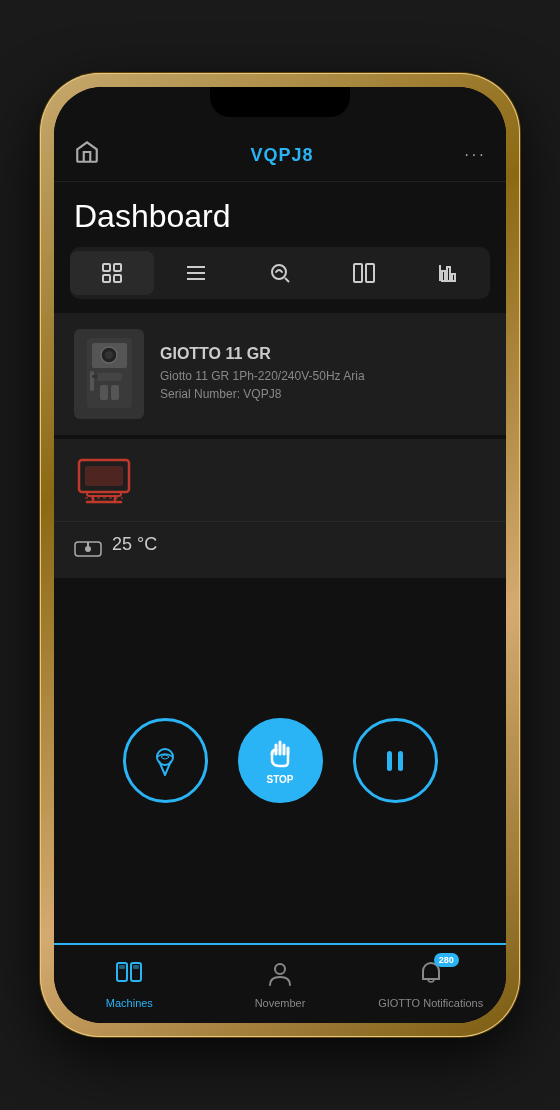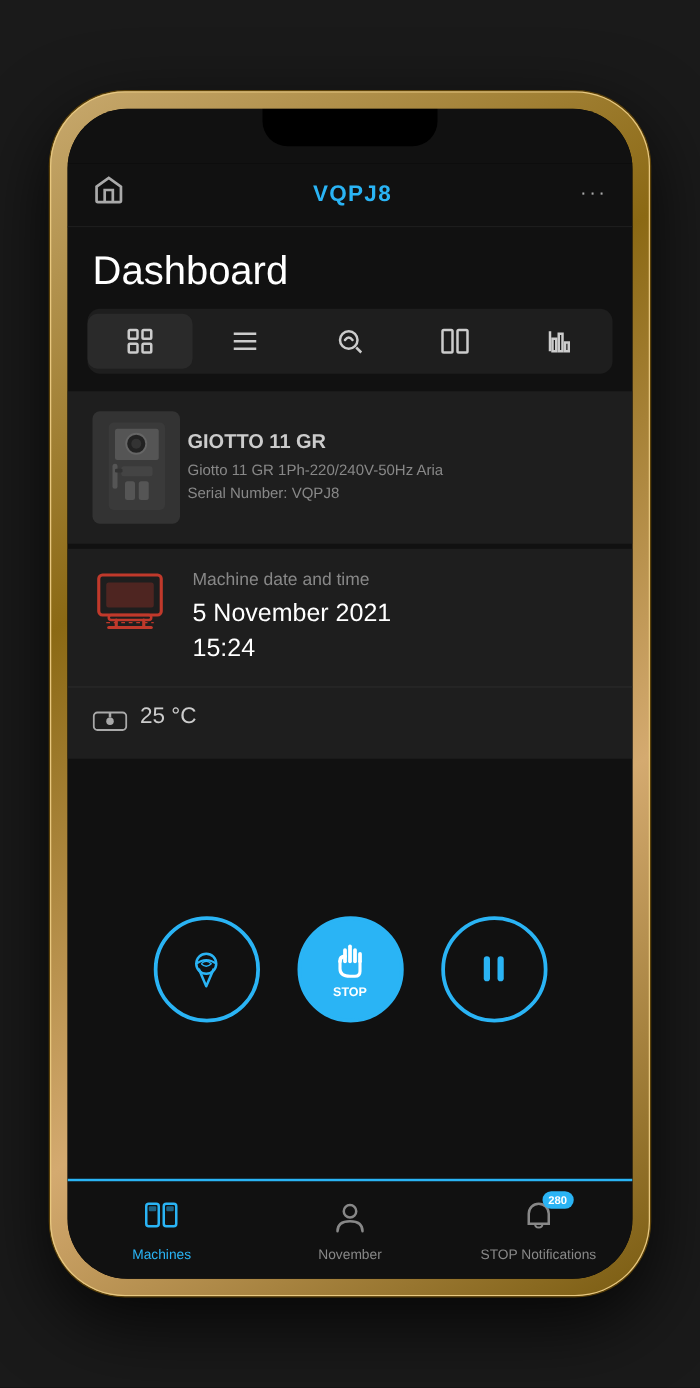--- a/index.html
+++ b/index.html
@@ -146,21 +146,21 @@
       stroke-width: 2;
     }
 
     
     .machine-card {
       background: #1e1e1e;
       margin: 0 0 2px;
       padding: 16px 20px;
       display: flex;
       align-items: center;
-      gap: 6px;
+      gap: 16px;
     }
 
     .machine-image {
       width: 70px;
       height: 90px;
       background: #333;
       border-radius: 6px;
       flex-shrink: 0;
       display: flex;
       align-items: center;
@@ -454,27 +454,20 @@
               <rect x="10" y="10" width="38" height="20" rx="2" fill="#c0392b" opacity="0.3"></rect>
 
               <rect x="12" y="36" width="34" height="4" rx="2" stroke="#c0392b" stroke-width="2" fill="none"></rect>
               <line x1="18" y1="40" x2="18" y2="46" stroke="#c0392b" stroke-width="2.5" stroke-linecap="round"></line>
               <line x1="40" y1="40" x2="40" y2="46" stroke="#c0392b" stroke-width="2.5" stroke-linecap="round"></line>
               <line x1="12" y1="46" x2="46" y2="46" stroke="#c0392b" stroke-width="2.5" stroke-linecap="round"></line>
 
               <line x1="10" y1="42" x2="48" y2="42" stroke="#c0392b" stroke-width="1" stroke-dasharray="3 3"></line>
             </svg>
           </div>
-          <div class="datetime-content">
-            <div class="datetime-label">Machine date and time</div>
-            <div class="datetime-value">
-              <span>5 November 2021</span><br>
-              <span>15:24</span>
-            </div>
-          </div>
         </div>
 
         <div class="temp-row">
           <span>
             <svg width="28" height="28" viewBox="0 0 28 28" fill="none">
 
               <rect x="1" y="8" width="26" height="14" rx="3" stroke="#aaa" stroke-width="1.5" fill="none"></rect>
               <circle cx="14" cy="15" r="3" fill="#aaa"></circle>
               <line x1="14" y1="8" x2="14" y2="12" stroke="#aaa" stroke-width="2"></line>
             </svg>
@@ -545,20 +538,20 @@
         <div class="bottom-tab">
           <div class="bottom-tab-icon">
             <div class="notif-badge">
               <svg width="28" height="28" viewBox="0 0 28 28" fill="none">
                 <path d="M14 4 Q14 4 14 4 A8 8 0 0 1 22 12 L22 20 L6 20 L6 12 A8 8 0 0 1 14 4Z" stroke="#888" stroke-width="2" fill="none"></path>
                 <path d="M11 20 Q11 23 14 23 Q17 23 17 20" stroke="#888" stroke-width="1.5" fill="none"></path>
               </svg>
               <span class="badge">280</span>
             </div>
           </div>
-          <span class="bottom-tab-label">STOP Notifications</span>
+          <span class="bottom-tab-label">GIOTTO Notifications</span>
         </div>
 
       </div>
 
     </div>
   </div>
 </div>
 
 </body></html>

